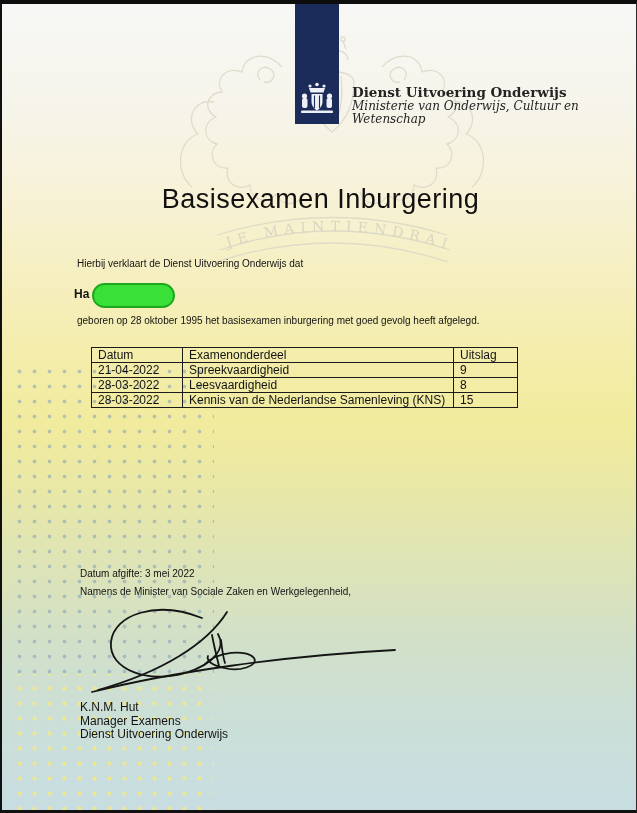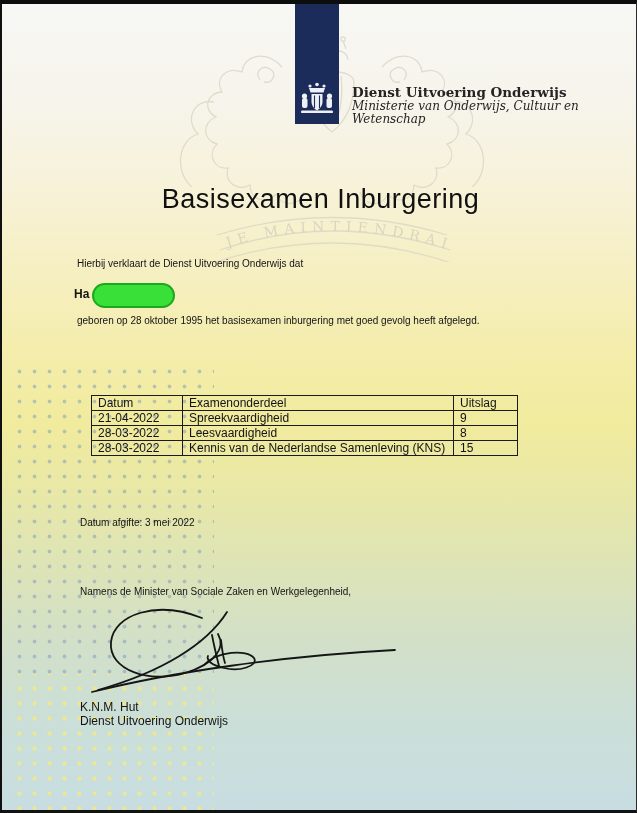--- a/index.html
+++ b/index.html
@@ -54,27 +54,27 @@
   .intro-line{left:75px;top:252px;}
   .name-line{left:72px;top:283px;font-weight:bold;font-size:12px;}
   .redaction{
     position:absolute;left:90px;top:279px;width:83px;height:25px;z-index:5;
     background:#38e038;border:2px solid #1fa81f;border-radius:13px;
   }
   .result-line{left:75px;top:309px;}
   .exam-table{
     position:absolute;left:89px;top:343px;z-index:4;
     border-collapse:collapse;table-layout:fixed;width:426px;
-    font-size:12px;color:#131313;margin-top:48px;
+    font-size:12px;color:#131313;
   }
   .exam-table th,.exam-table td{
     border:1.5px solid #1b1b1b;font-weight:normal;text-align:left;
     padding:1px 6px;height:13px;line-height:12px;white-space:nowrap;overflow:hidden;
   }
-  .issue-line{left:78px;top:511px;}
+  .issue-line{left:78px;top:562px;}
   .behalf-line{left:78px;top:580px;}
   .signature{position:absolute;left:80px;top:598px;width:330px;height:100px;z-index:4;}
   .signer{left:78px;top:697px;font-size:12px;line-height:13.5px;}
 </style>
 </head>
 <body>
 
 <div class="page">
 
   <svg class="watermark" viewBox="0 0 400 240" fill="none" stroke="#dcd8c6" stroke-width="1.3" opacity="0.85">
@@ -176,16 +176,17 @@
     <path d="M120 16 C75 -2 32 12 29 40 C26 68 68 82 103 71 C133 62 144 46 136 32"></path>
     <path d="M145 10 C125 42 80 70 16 88"></path>
     <path d="M10 90 C90 70 200 54 313 48"></path>
     <path d="M122 63 C135 49 165 47 172 56 C177 64 157 70 142 66 C130 63 124 59 126 54"></path>
     <path d="M130 33 C132 44 135 56 137 64"></path>
     <path d="M139 38 C140 47 141 55 143 61"></path>
   </svg>
 
   <div class="txt signer">
     <div>K.N.M. Hut</div>
+    <div>Manager Examens</div>
     <div>Dienst Uitvoering Onderwijs</div>
   </div>
 
 </div>
 
 </body></html>

